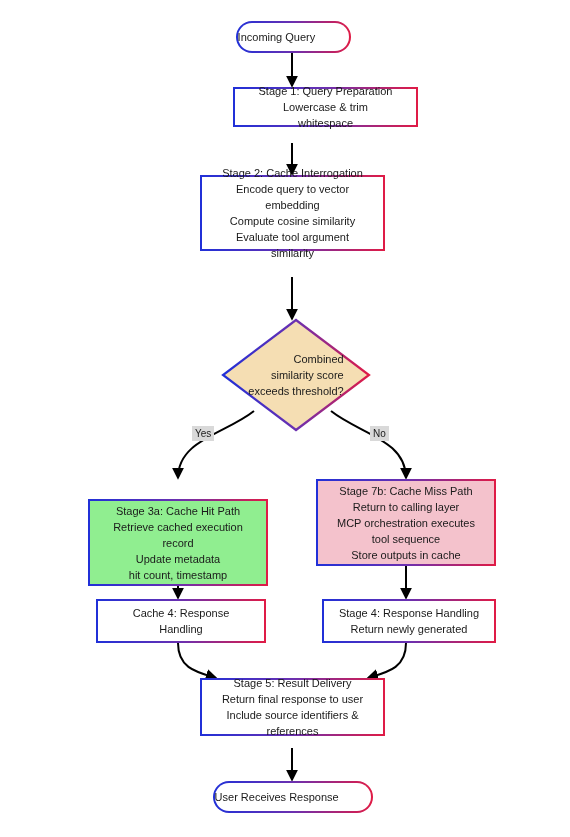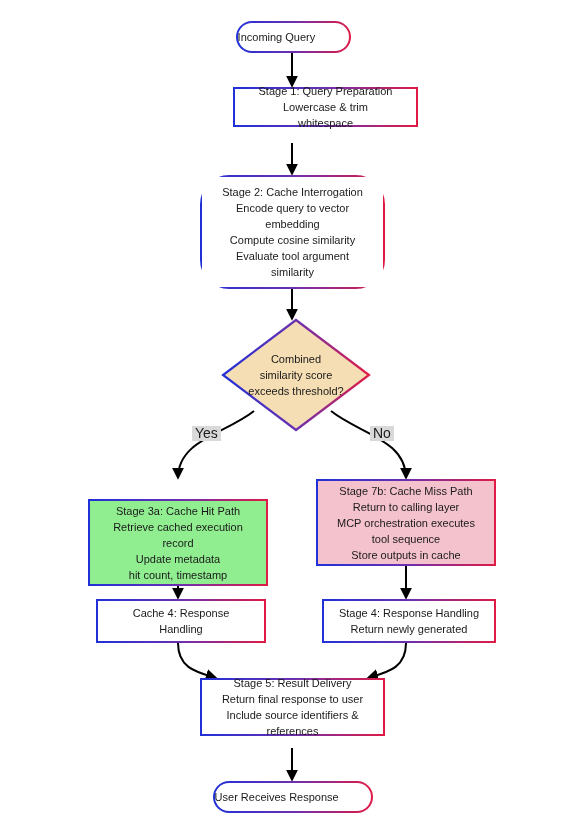--- a/index.html
+++ b/index.html
@@ -83,30 +83,30 @@
   }
   .diamond-label {
     position: absolute;
     left: 0;
     top: 0;
     width: 100%;
     height: 100%;
     display: flex;
     align-items: center;
     justify-content: center;
-    text-align: center;
+    text-align: right;
     font-size: 11px;
     line-height: 16px;
     color: #1a1a1a;
   }
   .edge-label {
     position: absolute;
     background: #d9d9d9;
     color: #1a1a1a;
-    font-size: 14px;
+    font-size: 10px;
     line-height: 13px;
     padding: 1px 3px;
     z-index: 3;
     white-space: nowrap;
   }
   .txt { white-space: pre-line; }
 </style>
 </head>
 <body>
 
@@ -139,21 +139,21 @@
   </div>
 
   <div class="node gbox fill-white" style="left:200px; top:87px; width:185px; height:40px;margin-left:33px;">
     <div class="inner">
       <span class="txt">Stage 1: Query Preparation
 Lowercase &amp; trim
 whitespace</span>
     </div>
   </div>
 
-  <div class="node gbox fill-white" style="left:200px; top:175px; width:185px; height:114px;border-radius:29px;">
+  <div class="node gbox fill-white" style="left:200px; top:175px; width:185px; height:76px;">
     <div class="inner">
       <span class="txt">Stage 2: Cache Interrogation
 Encode query to vector
 embedding
 Compute cosine similarity
 Evaluate tool argument
 similarity</span>
     </div>
   </div>
 

